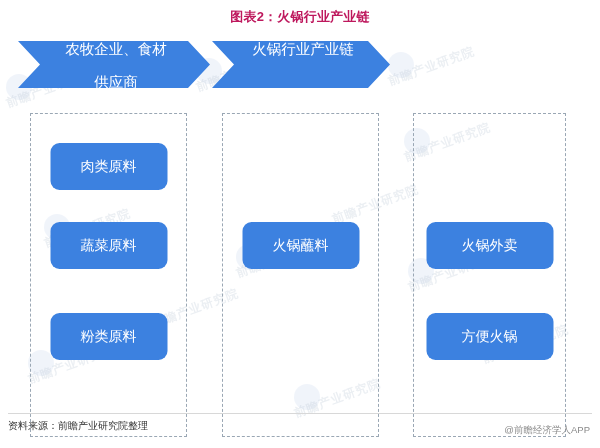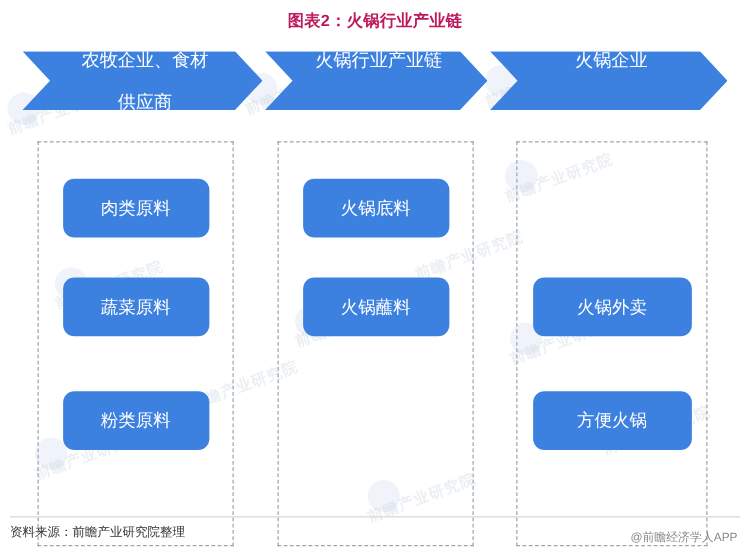--- a/index.html
+++ b/index.html
@@ -212,36 +212,32 @@
       <span>
         <span>农牧企业、食材</span><br>
         <span>供应商</span>
       </span>
     </div>
 
     <div class="chevron chevron-2">
       <span>火锅行业产业链</span>
     </div>
 
-    <div class="chevron chevron-3">
-      <span>火锅企业</span>
-    </div>
 
   </div>
 
   <div class="columns">
 
     <div class="col col-1">
       <div class="node node-0">肉类原料</div>
       <div class="node node-1">蔬菜原料</div>
       <div class="node node-2">粉类原料</div>
     </div>
 
     <div class="col col-2">
-      <div class="node node-0">火锅底料</div>
       <div class="node node-1">火锅蘸料</div>
     </div>
 
     <div class="col col-3">
       <div class="node node-1">火锅外卖</div>
       <div class="node node-2">方便火锅</div>
     </div>
 
   </div>
 

